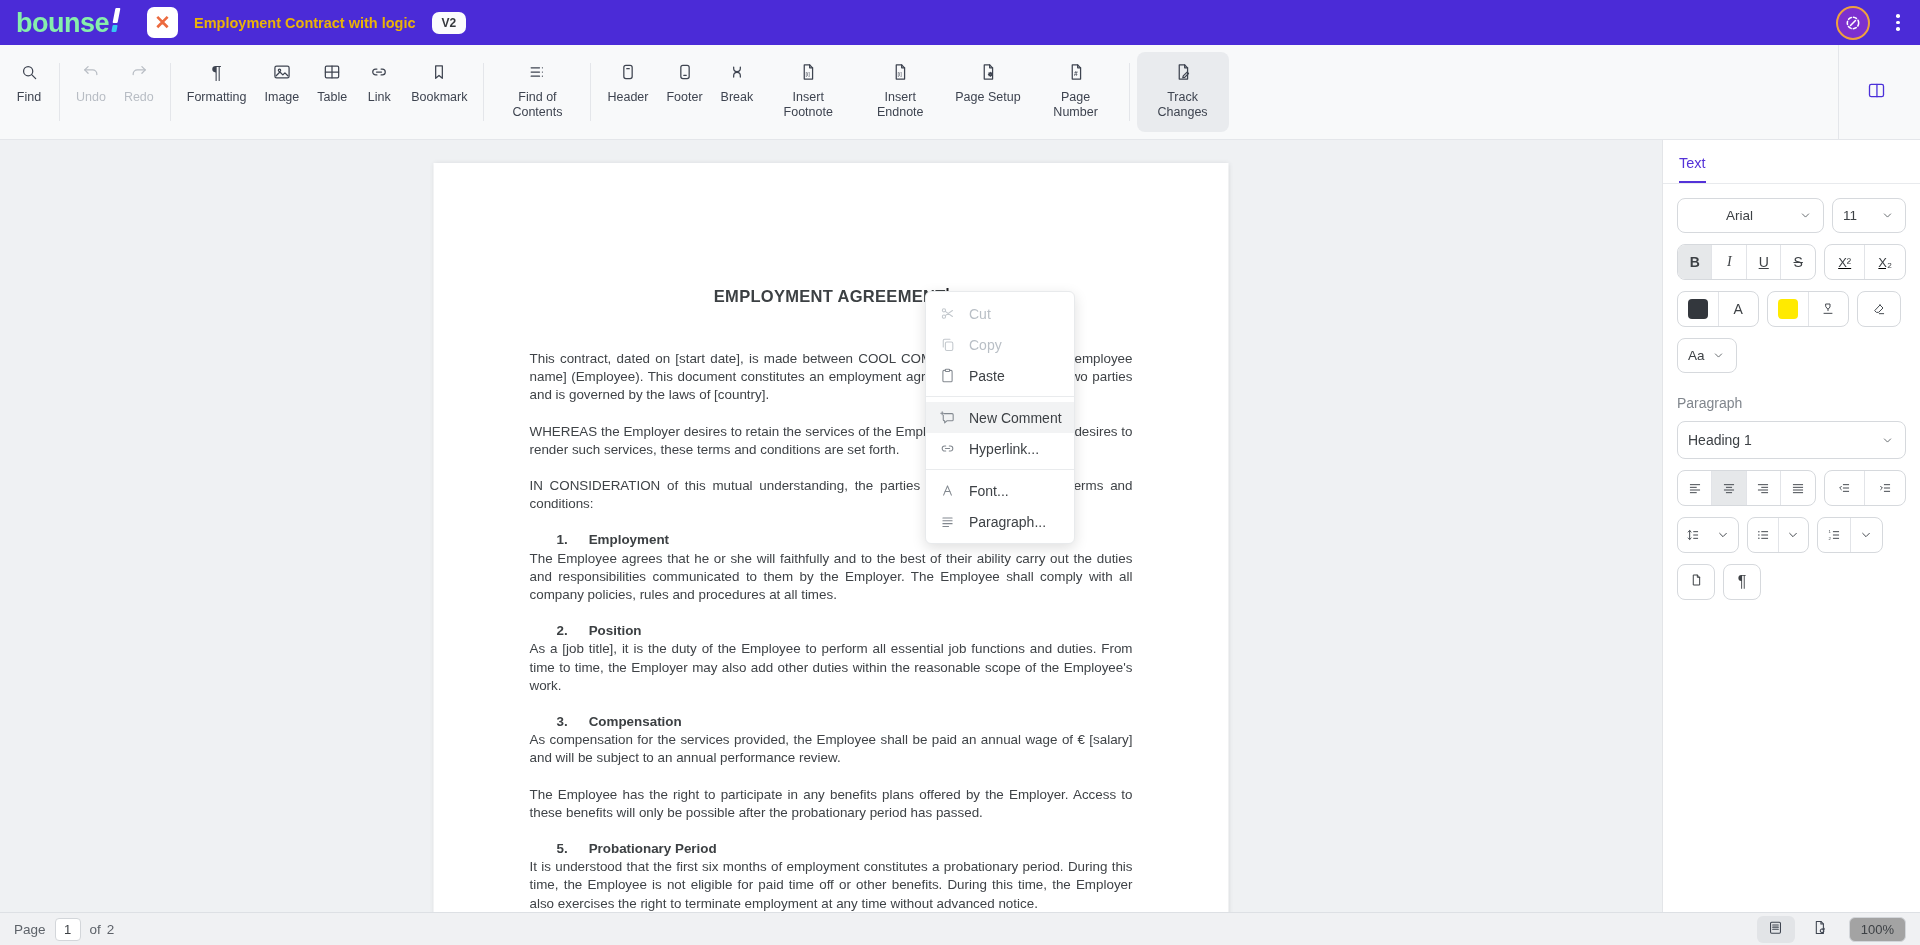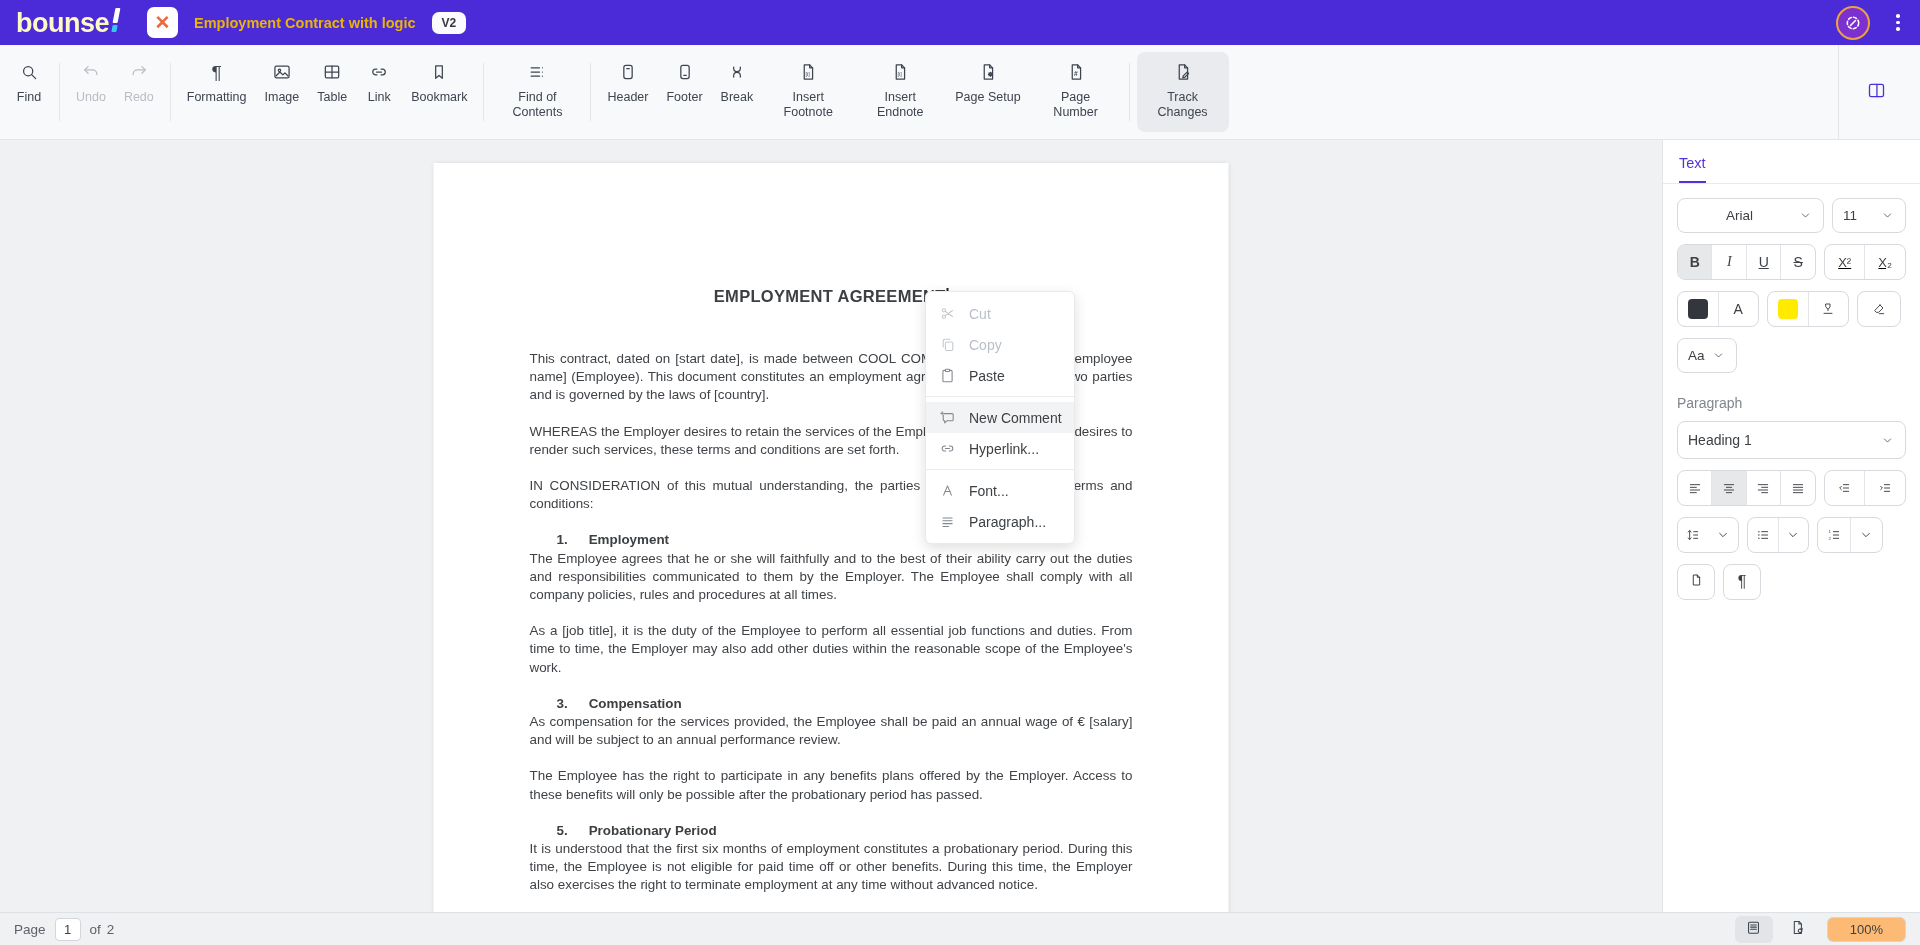--- a/index.html
+++ b/index.html
@@ -1,20 +1,20 @@
 <!DOCTYPE html>
 <html><head>
 <meta charset="utf-8">
 <style>
   * { margin:0; padding:0; box-sizing:border-box; }
   html,body { width:1920px; height:945px; overflow:hidden; font-family:"Liberation Sans",sans-serif; background:#eff1f3; }
 
   
   .topbar { height:45px; background:#4b2bd7; display:flex; align-items:center; padding:0 16px; }
-  .logo { display:flex; align-items:baseline; color:#fef9c3; font-size:27px; font-weight:800; letter-spacing:-0.5px; cursor:default; }
+  .logo { display:flex; align-items:baseline; color:#86efac; font-size:27px; font-weight:800; letter-spacing:-0.5px; cursor:default; }
   .logo-l { position:relative; display:inline-block; width:9px; height:25px; margin-left:2px; }
   .logo-l .bar { position:absolute; left:3px; top:1px; width:5px; height:15px; background:#fff; transform:skewX(-11deg); border-radius:1px; }
   .logo-l .tip { position:absolute; left:1px; bottom:0; width:5px; height:7px; background:#35c7f2; transform:skewX(-11deg); border-radius:1px; }
   .close-btn { margin-left:27px; width:31px; height:31px; background:#fff; border-radius:7px; display:flex; align-items:center; justify-content:center; color:#ec6a3e; font-size:19px; font-weight:700; cursor:pointer; line-height:1; }
   .doc-title { margin-left:16px; color:#eab308; font-size:14.5px; font-weight:700; }
   .version-badge { margin-left:16px; background:#fbfbfd; color:#35383d; font-size:12px; font-weight:600; border-radius:7px; padding:4px 10px; }
   .topbar-right { margin-left:auto; display:flex; align-items:center; gap:22px; }
   .avatar { width:34px; height:34px; border-radius:50%; background:#7c30cf; border:2px solid #efa13e; color:#fff; display:flex; align-items:center; justify-content:center; cursor:pointer; }
   .avatar svg { width:22px; height:22px; }
   .kebab { display:flex; flex-direction:column; gap:3px; padding:4px; cursor:pointer; }
@@ -86,21 +86,21 @@
   .sq .glyph { font-size:16px; }
 
   
   .statusbar { height:33px; background:#f0f1f3; border-top:1px solid #dde0e4; display:flex; align-items:center; padding:0 14px; font-size:13.5px; color:#5d6269; }
   .page-input { width:26px; height:23px; background:#fff; border:1px solid #d3d6da; border-radius:4px; text-align:center; font-size:13px; color:#3d4145; margin:0 9px; display:flex; align-items:center; justify-content:center; }
   .of-group { display:flex; gap:6px; }
   .sb-right { margin-left:auto; display:flex; align-items:center; gap:6px; }
   .st-btn { width:38px; height:27px; border-radius:6px; display:flex; align-items:center; justify-content:center; color:#3e4450; cursor:pointer; }
   .st-btn.active { background:#e2e4e7; }
   .st-btn svg { width:17px; height:17px; }
-  .zoom-btn { background:#fdba74; border:1px solid #d3d6da; border-radius:6px; padding:4px 22px; font-size:13px; color:#3d4145; cursor:pointer; margin-left:4px; }
+  .zoom-btn { background:#a3a3a3; border:1px solid #d3d6da; border-radius:6px; padding:4px 11px; font-size:13px; color:#3d4145; cursor:pointer; margin-left:4px; }
 </style>
 </head>
 <body>
 
 <header class="topbar">
   <div class="logo">
     <span>bounse</span>
     <span class="logo-l">
         <span class="bar"></span>
         <span class="tip"></span>
@@ -303,20 +303,21 @@
     <div class="page" id="docpage">
       <div class="doc-heading">
         <span>EMPLOYMENT AGREEMENT</span><span class="caret"></span>
       </div>
       <div id="docbody">
           <p class="doc-p">This contract, dated on  [start date], is made between COOL COMPANY (Employer) and [employee name] (Employee). This document constitutes an employment agreement between these two parties and is governed by the laws of [country].</p>
           <p class="doc-p">WHEREAS the Employer desires to retain the services of the Employee, and the Employee desires to render such services, these terms and conditions are set forth.</p>
           <p class="doc-p">IN CONSIDERATION of this mutual understanding, the parties agree to the following terms and conditions:</p>
           <div class="sec-h"><span class="sec-num">1.</span><span class="sec-t">Employment</span></div>
           <p class="doc-p">The Employee agrees that he or she will faithfully and to the best of their ability carry out the duties and responsibilities communicated to them by the Employer. The Employee shall comply with all company policies, rules and procedures at all times.</p>
+          <div class="sec-h"><span class="sec-num">2.</span><span class="sec-t">Position</span></div>
           <p class="doc-p">As a [job title], it is the duty of the Employee to perform all essential job functions and duties. From time to time, the Employer may also add other duties within the reasonable scope of the Employee's work.</p>
           <div class="sec-h"><span class="sec-num">3.</span><span class="sec-t">Compensation</span></div>
           <p class="doc-p">As compensation for the services provided, the Employee shall be paid an annual wage of € [salary] and will be subject to an annual performance review.</p>
           <p class="doc-p">The Employee has the right to participate in any benefits plans offered by the Employer. Access to these benefits will only be possible after the probationary period has passed.</p>
           <div class="sec-h"><span class="sec-num">5.</span><span class="sec-t">Probationary Period</span></div>
           <p class="doc-p">It is understood that the first six months of employment constitutes a probationary period. During this time, the Employee is not eligible for paid time off or other benefits. During this time, the Employer also exercises the right to terminate employment at any time without advanced notice.</p>
         </div>
     </div>
   </div>
 

